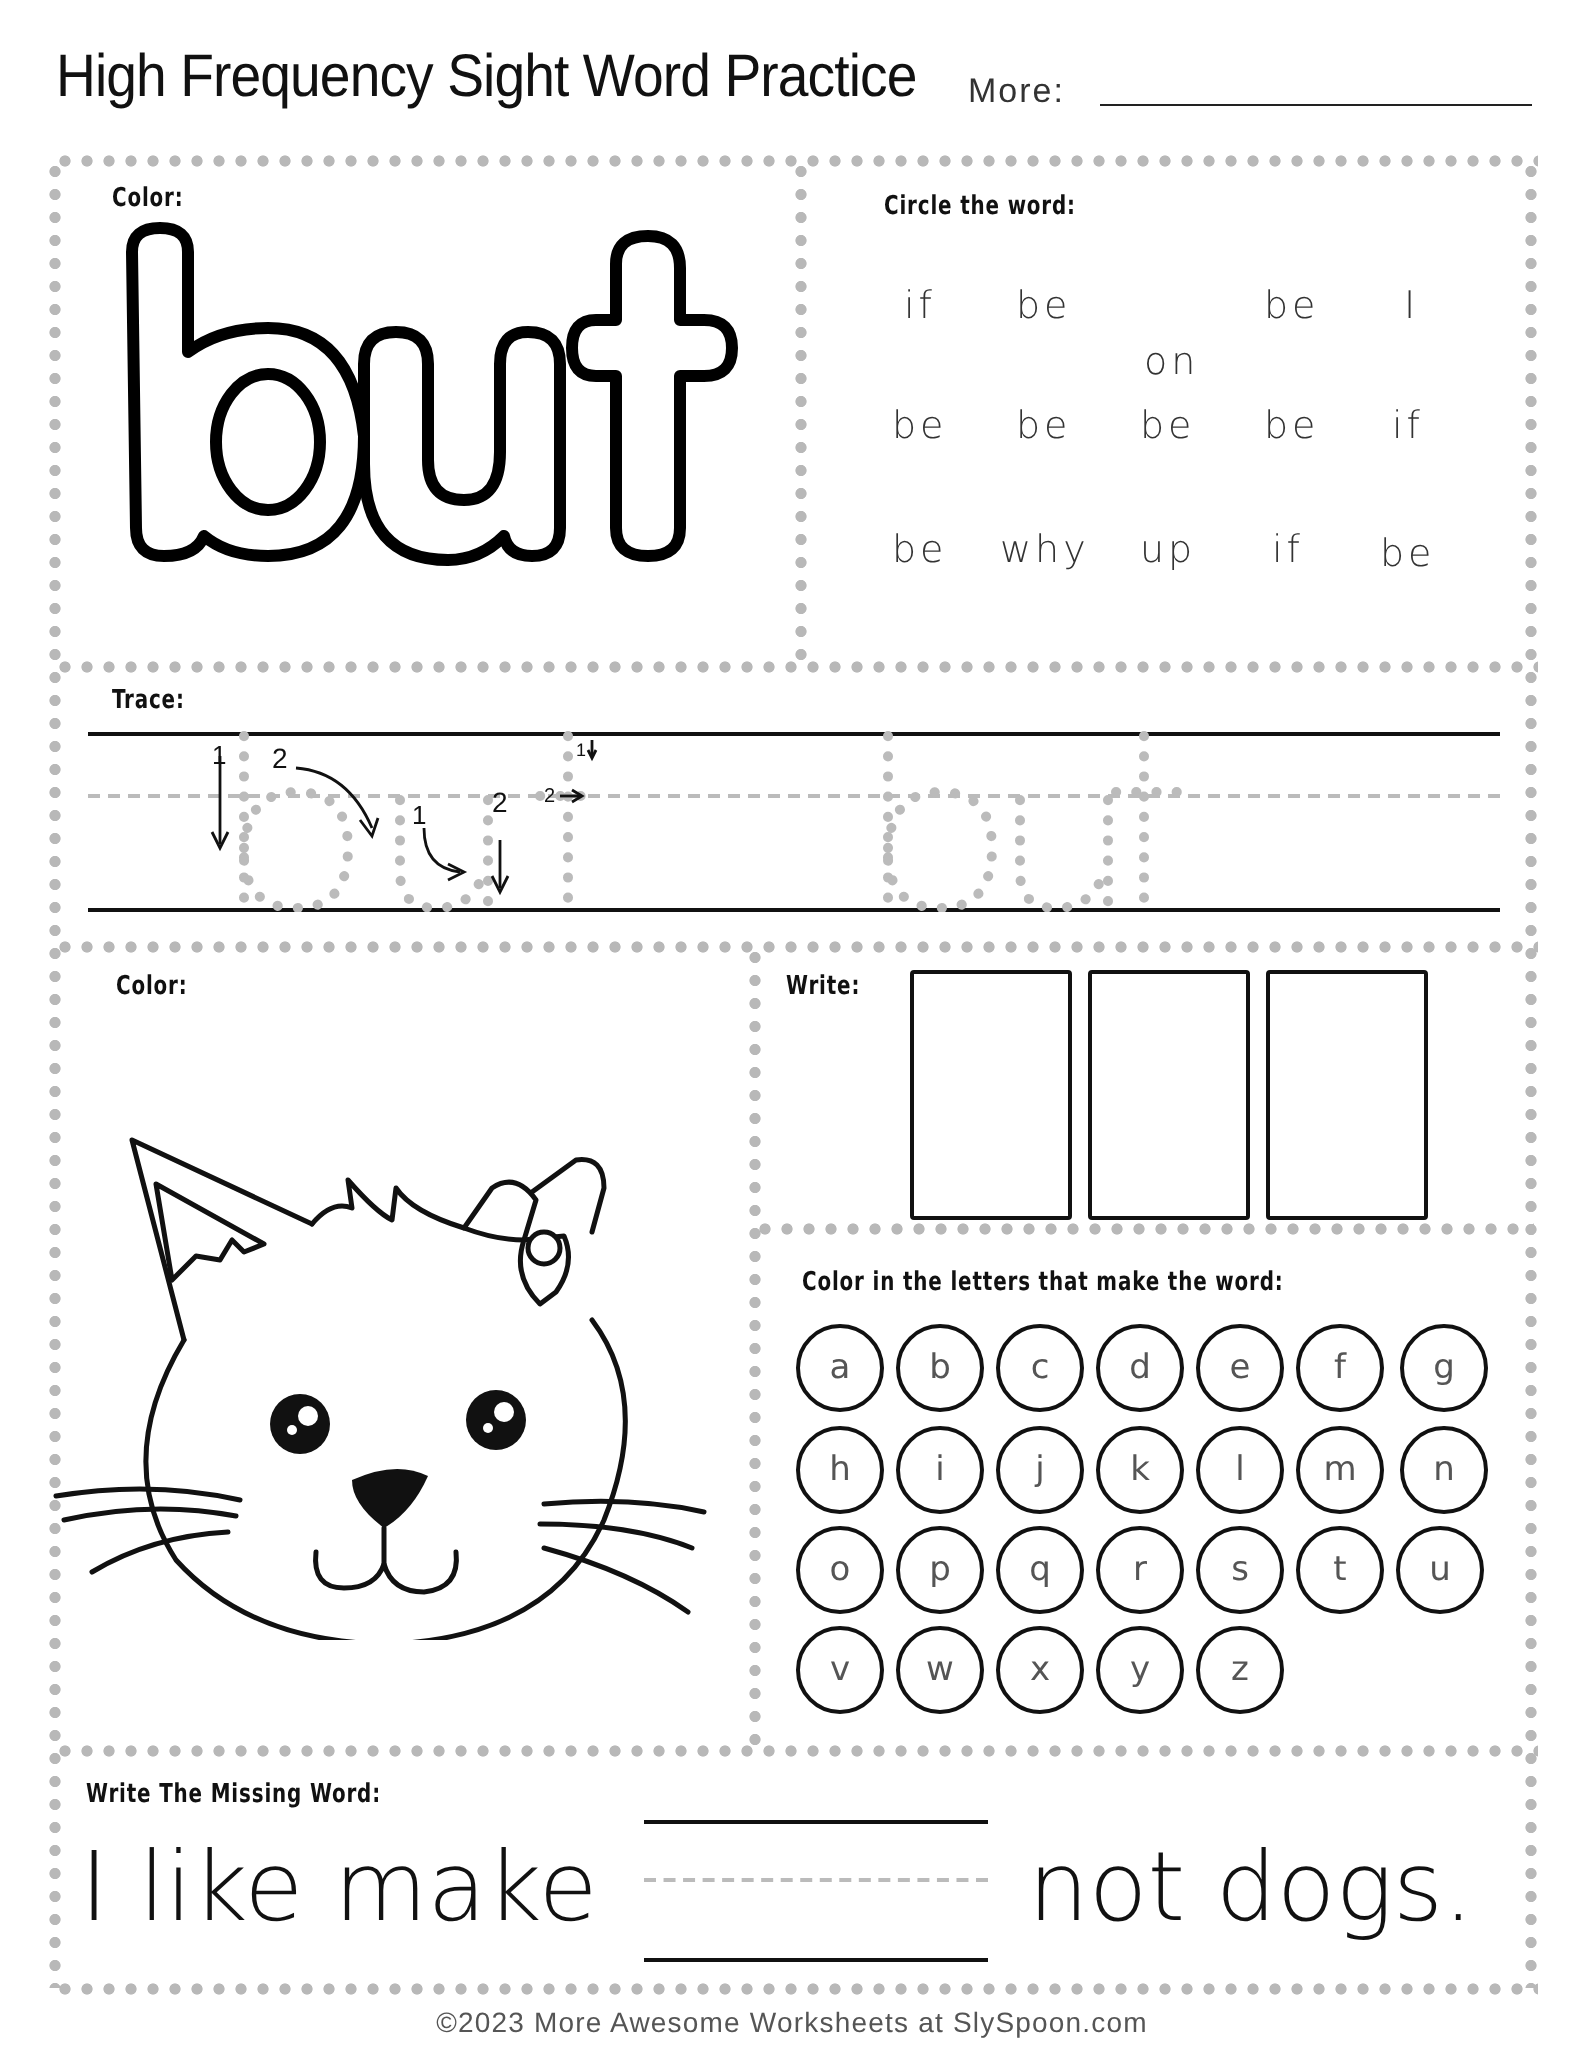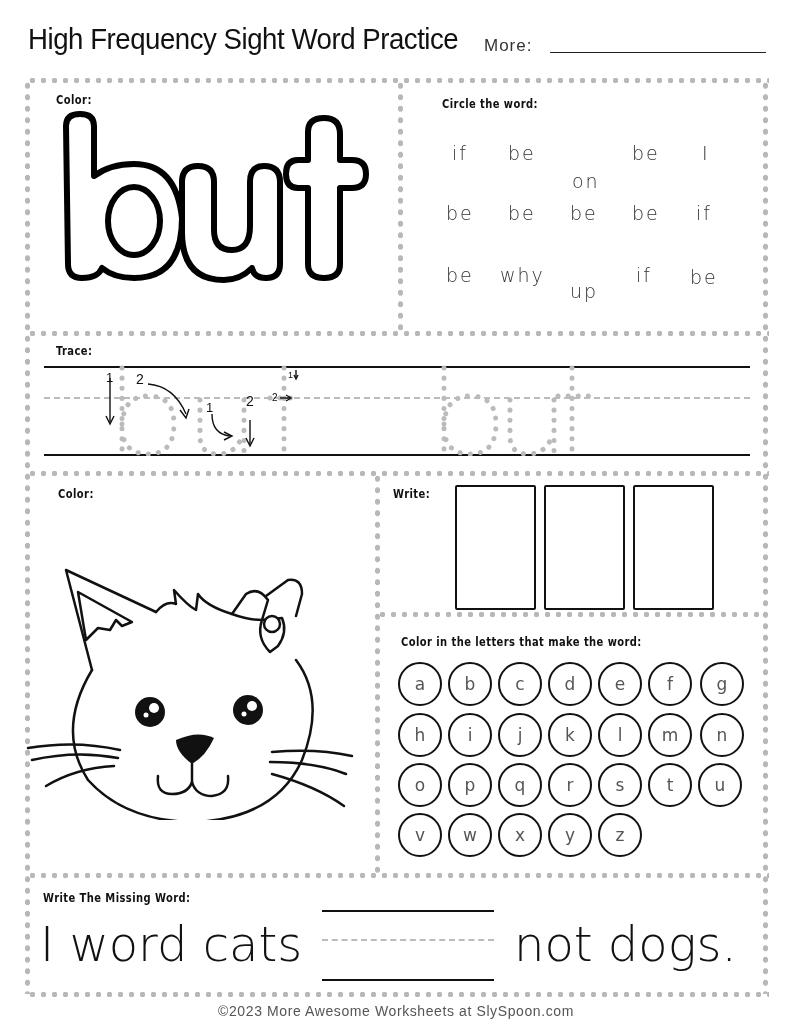--- a/index.html
+++ b/index.html
@@ -70,21 +70,21 @@
   <span class="cw-word" style="left:262px; top:6px;">I</span>
 
   <span class="cw-word" style="left:6px; top:66px;">be</span>
   <span class="cw-word" style="left:68px; top:66px;">be</span>
   <span class="cw-word" style="left:130px; top:66px;">be</span>
   <span class="cw-word" style="left:192px; top:66px;">be</span>
   <span class="cw-word" style="left:256px; top:66px;">if</span>
 
   <span class="cw-word" style="left:6px; top:128px;">be</span>
   <span class="cw-word" style="left:60px; top:128px;">why</span>
-  <span class="cw-word" style="left:130px; top:128px;margin-top:16px;">up</span>
+  <span class="cw-word" style="left:130px; top:128px;">up</span>
   <span class="cw-word" style="left:196px; top:128px;">if</span>
   <span class="cw-word" style="left:250px; top:130px;">be</span>
 </div>
 
 <div class="abs label" style="left:56px; top:343px;">Trace:</div>
 <div class="trace-line trace-solid" style="top:366px;"></div>
 <div class="trace-line trace-dash" style="top:397px;"></div>
 <div class="trace-line trace-solid" style="top:454px;"></div>
 <svg class="abs" style="left:44px; top:364px;" width="706" height="92" viewBox="0 0 706 92">
   <g fill="none" stroke="#bbb" stroke-width="5" stroke-linecap="round" stroke-dasharray="0.1 10">
@@ -201,16 +201,16 @@
   <div class="letter" style="left:50px; top:151px;">w</div>
   <div class="letter" style="left:100px; top:151px;">x</div>
   <div class="letter" style="left:150px; top:151px;">y</div>
   <div class="letter" style="left:200px; top:151px;">z</div>
 </div>
 
 <div class="abs label" style="left:43px; top:890px;">Write The Missing Word:</div>
 <div class="abs" style="left:322px; top:910px; width:172px; border-top:2px solid #111;"></div>
 <div class="abs" style="left:322px; top:939px; width:172px; border-top:2px dashed #bbb;"></div>
 <div class="abs" style="left:322px; top:979px; width:172px; border-top:2px solid #111;"></div>
-<div class="abs sentence" style="left:40px; top:916px;">I word cats</div>
+<div class="abs sentence" style="left:40px; top:916px;">I like make</div>
 <div class="abs sentence" style="left:514px; top:916px;">not dogs.</div>
 
 <div class="abs footer">©2023 More Awesome Worksheets at SlySpoon.com</div>
 
 </body></html>

